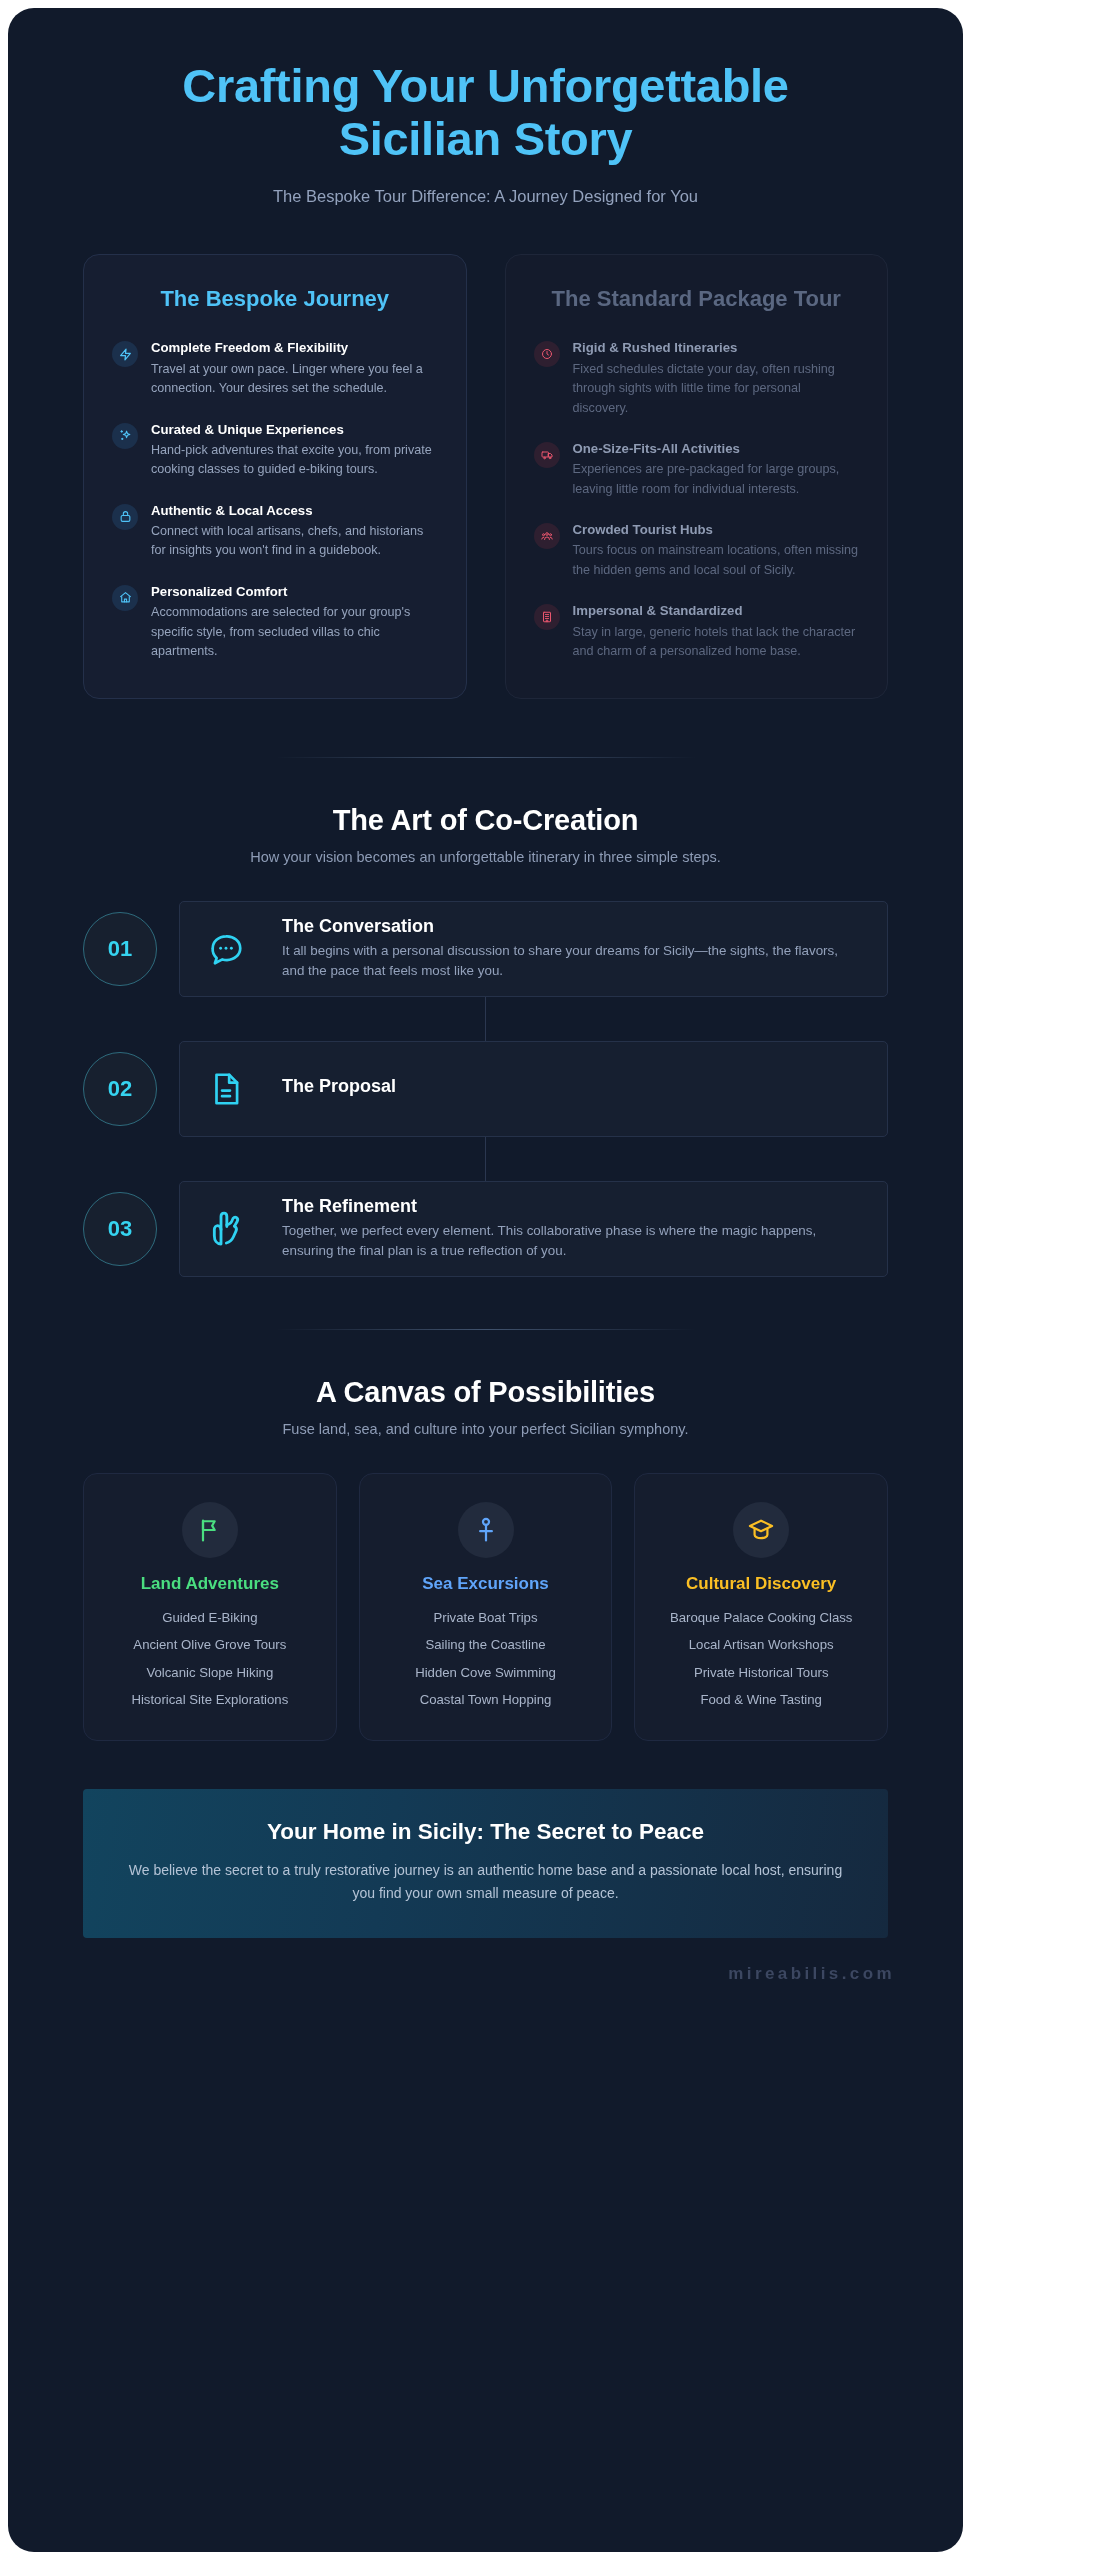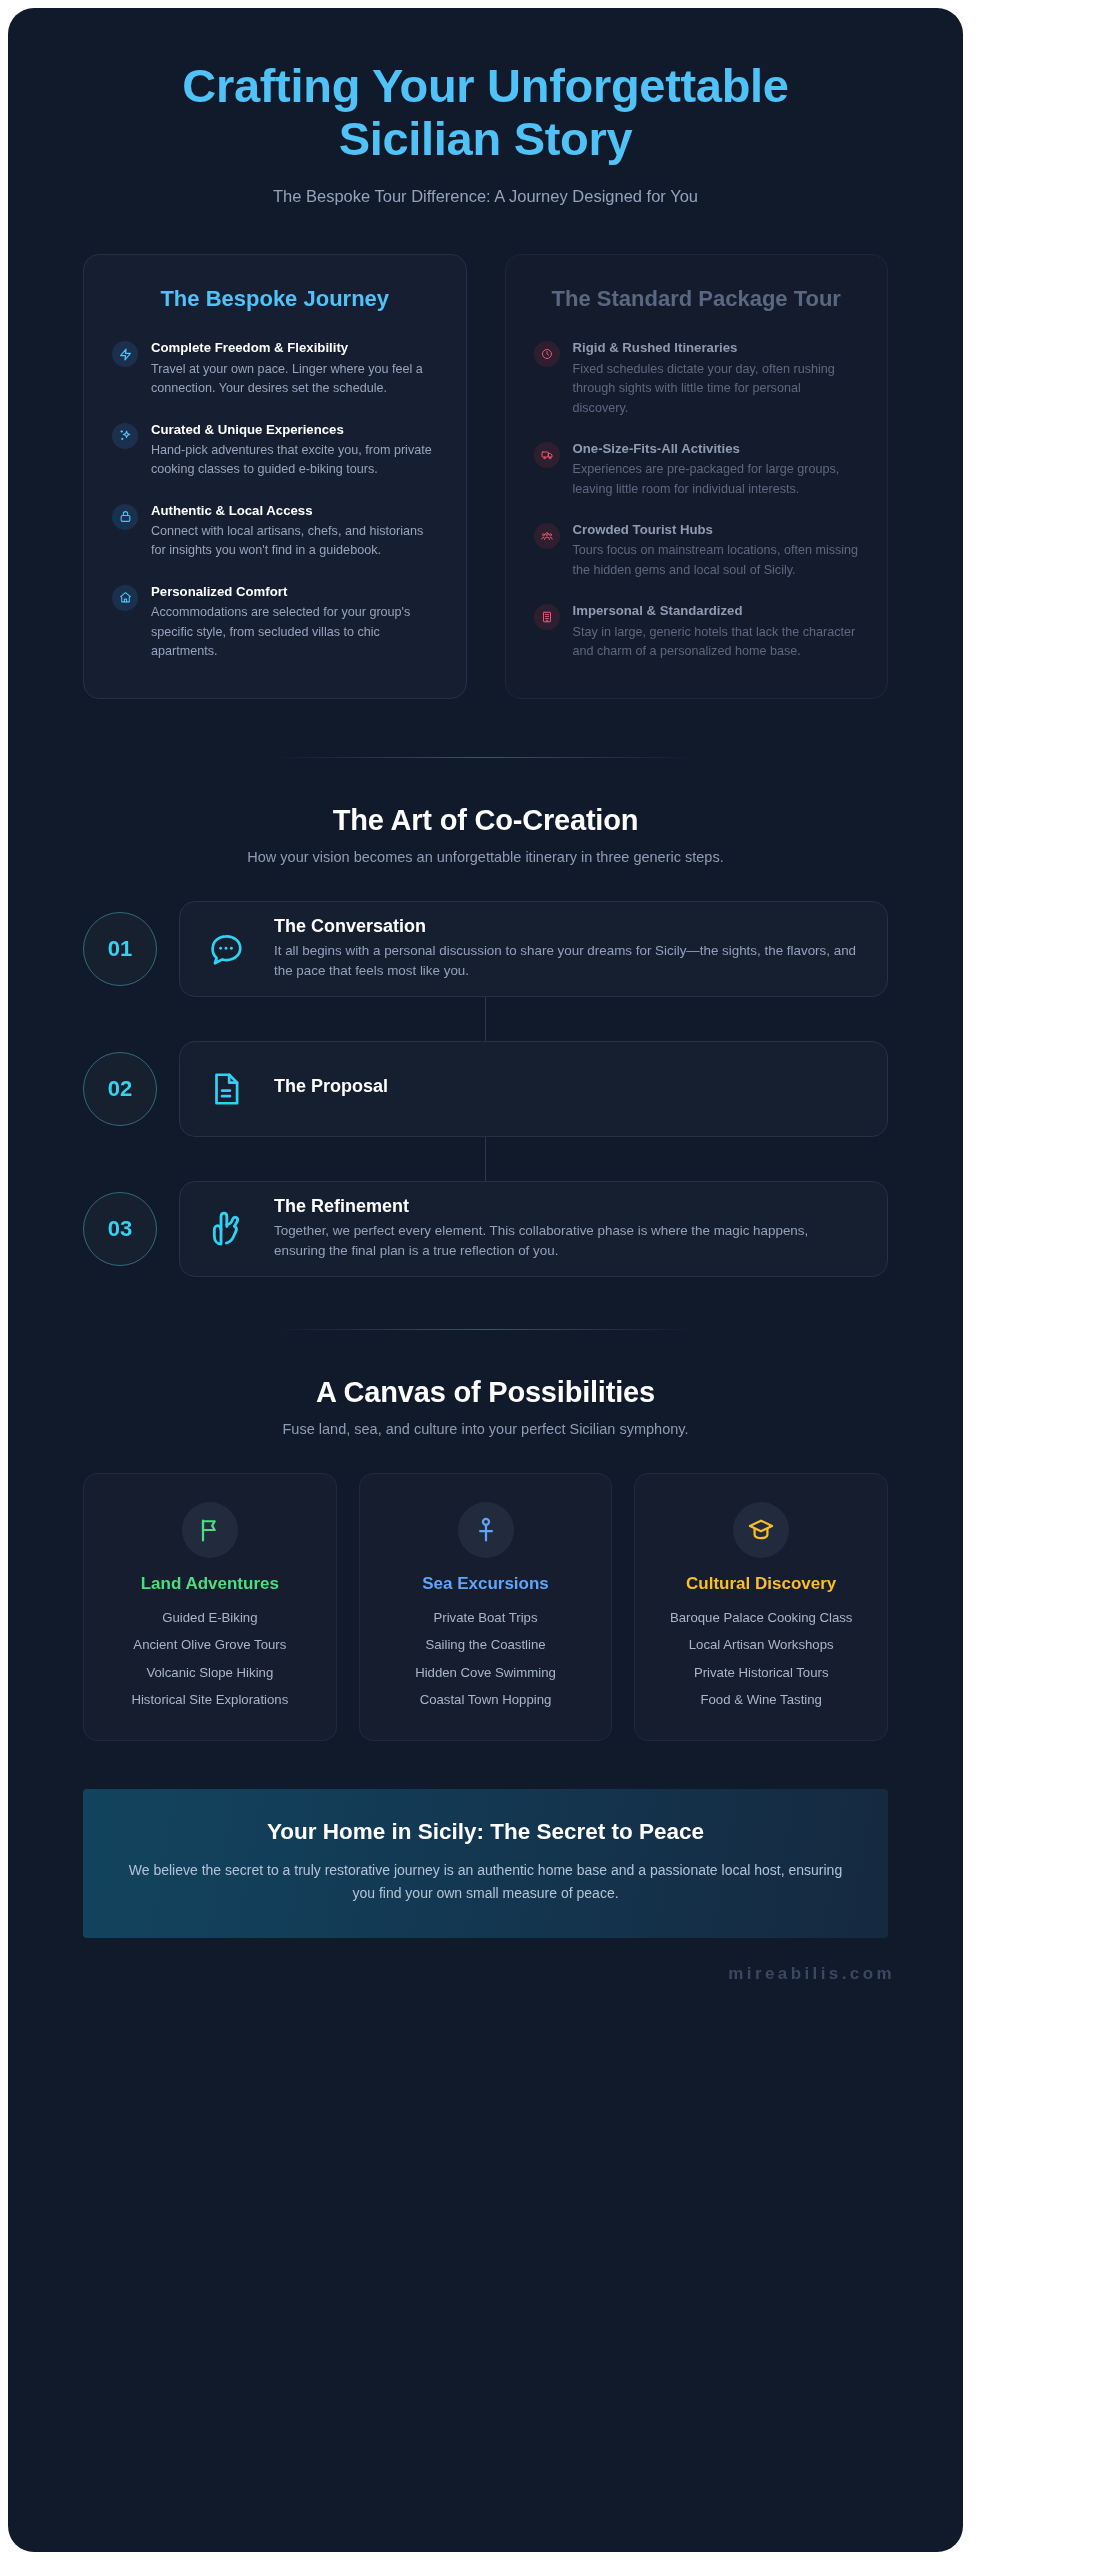--- a/index.html
+++ b/index.html
@@ -129,23 +129,23 @@
     background: #17202f;
     display: flex; align-items: center; justify-content: center;
     font-size: 22px; font-weight: 700;
     color: #35d3f0;
     font-stretch: condensed;
   }
   .step-card {
     flex: 1;
     background: #161f30;
     border: 1px solid #253149;
-    border-radius: 16px;
+    border-radius: 5px;
     padding: 2px 24px;
-    display: flex; align-items: center; gap: 26px;
+    display: flex; align-items: center; gap: 34px;
     min-height: 96px;
   }
   .step-icon { flex: 0 0 auto; width: 44px; display:flex; align-items:center; justify-content:center; }
   .step-txt { flex: 1; }
   .step-h {
     font-size: 18px; font-weight: 700; color: #ffffff;
     font-stretch: condensed; margin-bottom: 4px;
   }
   .step-p { font-size: 13.4px; line-height: 1.5; color: #93a1bb; }
   .connector {
@@ -327,21 +327,21 @@
           <div class="cmp-p bad">Stay in large, generic hotels that lack the character and charm of a personalized home base.</div>
         </div>
       </div>
     </div>
   </div>
 
   <div class="divider"></div>
 
   <div class="sec-head">
     <div class="sec-title">The Art of Co-Creation</div>
-    <div class="sec-sub">How your vision becomes an unforgettable itinerary in three generic steps.</div>
+    <div class="sec-sub">How your vision becomes an unforgettable itinerary in three simple steps.</div>
   </div>
 
   <div class="steps">
 
     <div class="step-row">
       <div class="step-num">01</div>
       <div class="step-card">
         <span class="step-icon">
           <svg width="38" height="38" viewBox="0 0 24 24" fill="none" stroke="#2fd2f2" stroke-width="1.7" stroke-linecap="round" stroke-linejoin="round">
               <path d="M21 11.5a8.4 7.5 0 0 1-8.4 7.5c-1 0-2-.15-2.9-.42L5 21l1.1-3.3A7.3 7.3 0 0 1 3.6 11.5 8.4 7.5 0 0 1 12 4a8.4 7.5 0 0 1 9 7.5z"></path>

